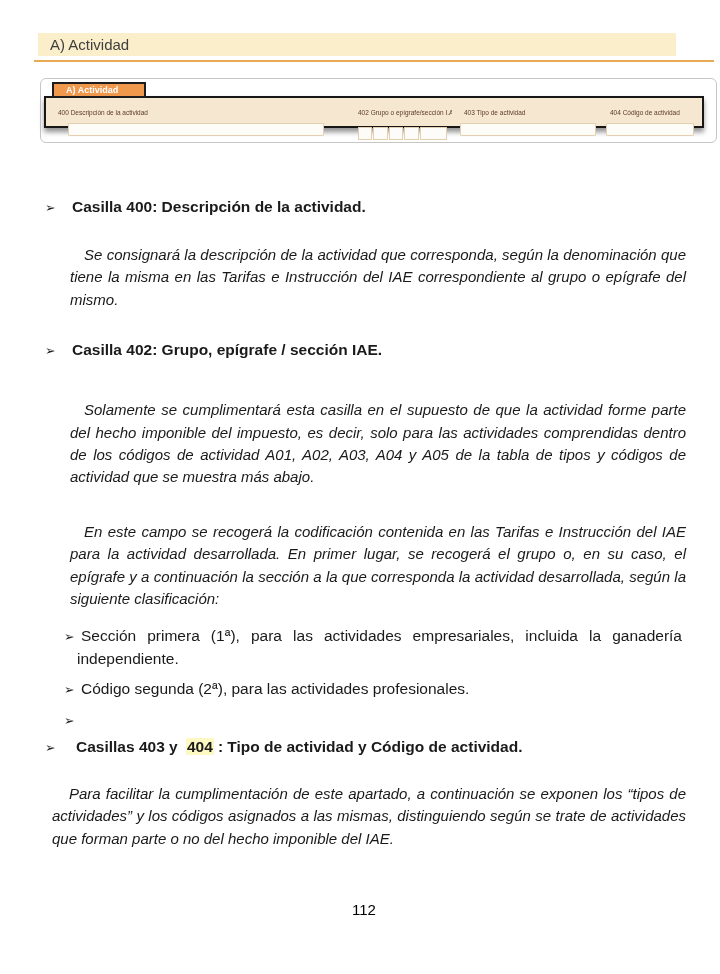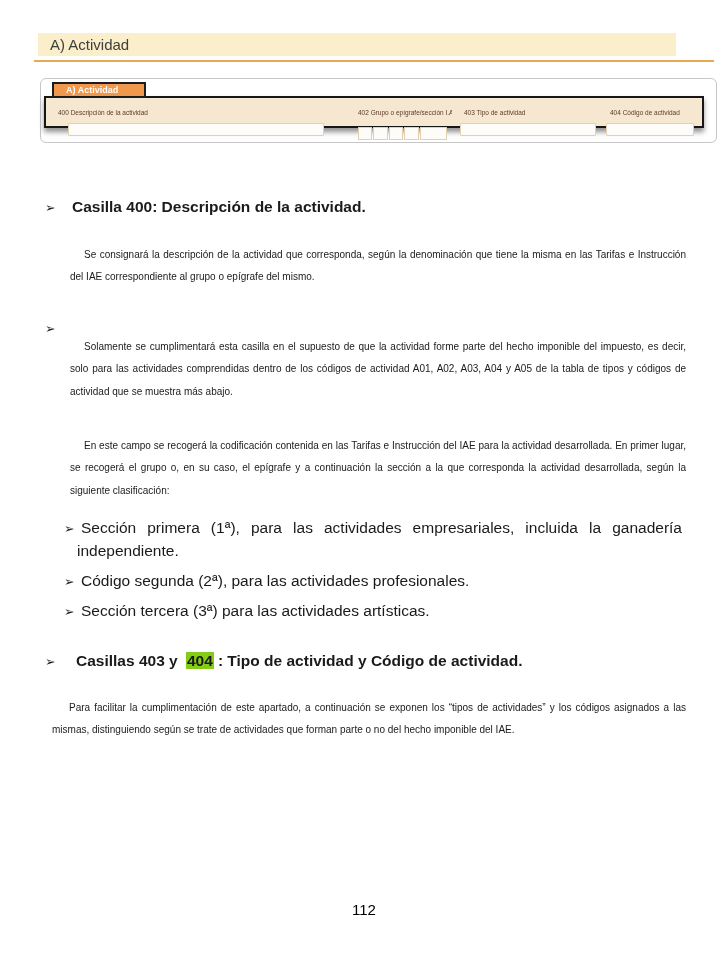--- a/index.html
+++ b/index.html
@@ -103,46 +103,47 @@
   }
   .marker {
     position: absolute;
     left: 3px; top: 1px;
     font-weight: normal;
     font-size: 12.5px;
     color: #222222;
     font-family: "DejaVu Sans", sans-serif;
   }
   .para {
-    font-size: 10px;
+    font-size: 15px;
     line-height: 22.4px;
     text-align: justify;
     margin: 18px 30px 0 58px;
     text-indent: 14px;
+    font-style: italic;
   }
   .para.full { margin-left: 40px; text-indent: 17px; }
 
   .h-400 { margin-top: 44px; }
   .h-402 { margin-top: 20px; }
-  .p-402-1 { margin-top: 11px; }
+  .p-402-1 { margin-top: 30px; }
   .p-402-2 { margin-top: 24px; }
   .sublist { margin: 3px 30px 0 48px; }
   .sub-item {
     position: relative;
     padding-left: 17px;
     font-size: 15.5px;
     line-height: 22.4px;
     text-align: justify;
   }
   .sub-item .marker { left: 0; top: 1px; }
   .h-403 { margin-top: 15px; }
   .p-403 { margin-top: 17px; }
 
   .hl {
-    background: #84cc16;
+    background: #fef9c3;
     padding: 0 1px;
   }
 
   .page-number {
     position: absolute;
     left: 0; right: 0; top: 893px;
     text-align: center;
     font-size: 15px;
     color: #000000;
   }
@@ -191,36 +192,36 @@
   <div class="content">
 
     <div class="h-item h-400">
       <span class="marker">➢</span>
       <span>Casilla 400: Descripción de la actividad.</span>
     </div>
     <p class="para">Se consignará la descripción de la actividad que corresponda, según la denominación que tiene la misma en las Tarifas e Instrucción del IAE correspondiente al grupo o epígrafe del mismo.</p>
 
     <div class="h-item h-402">
       <span class="marker">➢</span>
+      <span>Casilla 402: Grupo, epígrafe / sección IAE.</span>
     </div>
     <p class="para p-402-1">Solamente se cumplimentará esta casilla en el supuesto de que la actividad forme parte del hecho imponible del impuesto, es decir, solo para las actividades comprendidas dentro de los códigos de actividad A01, A02, A03, A04 y A05 de la tabla de tipos y códigos de actividad que se muestra más abajo.</p>
     <p class="para p-402-2">En este campo se recogerá la codificación contenida en las Tarifas e Instrucción del IAE para la actividad desarrollada. En primer lugar, se recogerá el grupo o, en su caso, el epígrafe y a continuación la sección a la que corresponda la actividad desarrollada, según la siguiente clasificación:</p>
 
     <div class="sublist">
       <div class="sub-item">
         <span class="marker">➢</span>
         <span>Sección primera (1ª), para las actividades empresariales, incluida la ganadería independiente.</span>
       </div>
       <div class="sub-item">
         <span class="marker">➢</span>
         <span>Código segunda (2ª), para las actividades profesionales.</span>
       </div>
       <div class="sub-item">
         <span class="marker">➢</span>
-        <span>Sección tercera (3ª) para las actividades artísticas.</span>
       </div>
     </div>
 
     <div class="h-item h-403">
       <span class="marker">➢</span>
       <span><span>Casillas 403 y </span><span class="hl">404</span><span>: Tipo de actividad y Código de actividad.</span></span>
     </div>
     <p class="para full p-403">Para facilitar la cumplimentación de este apartado, a continuación se exponen los “tipos de actividades” y los códigos asignados a las mismas, distinguiendo según se trate de actividades que forman parte o no del hecho imponible del IAE.</p>
 
   </div>

